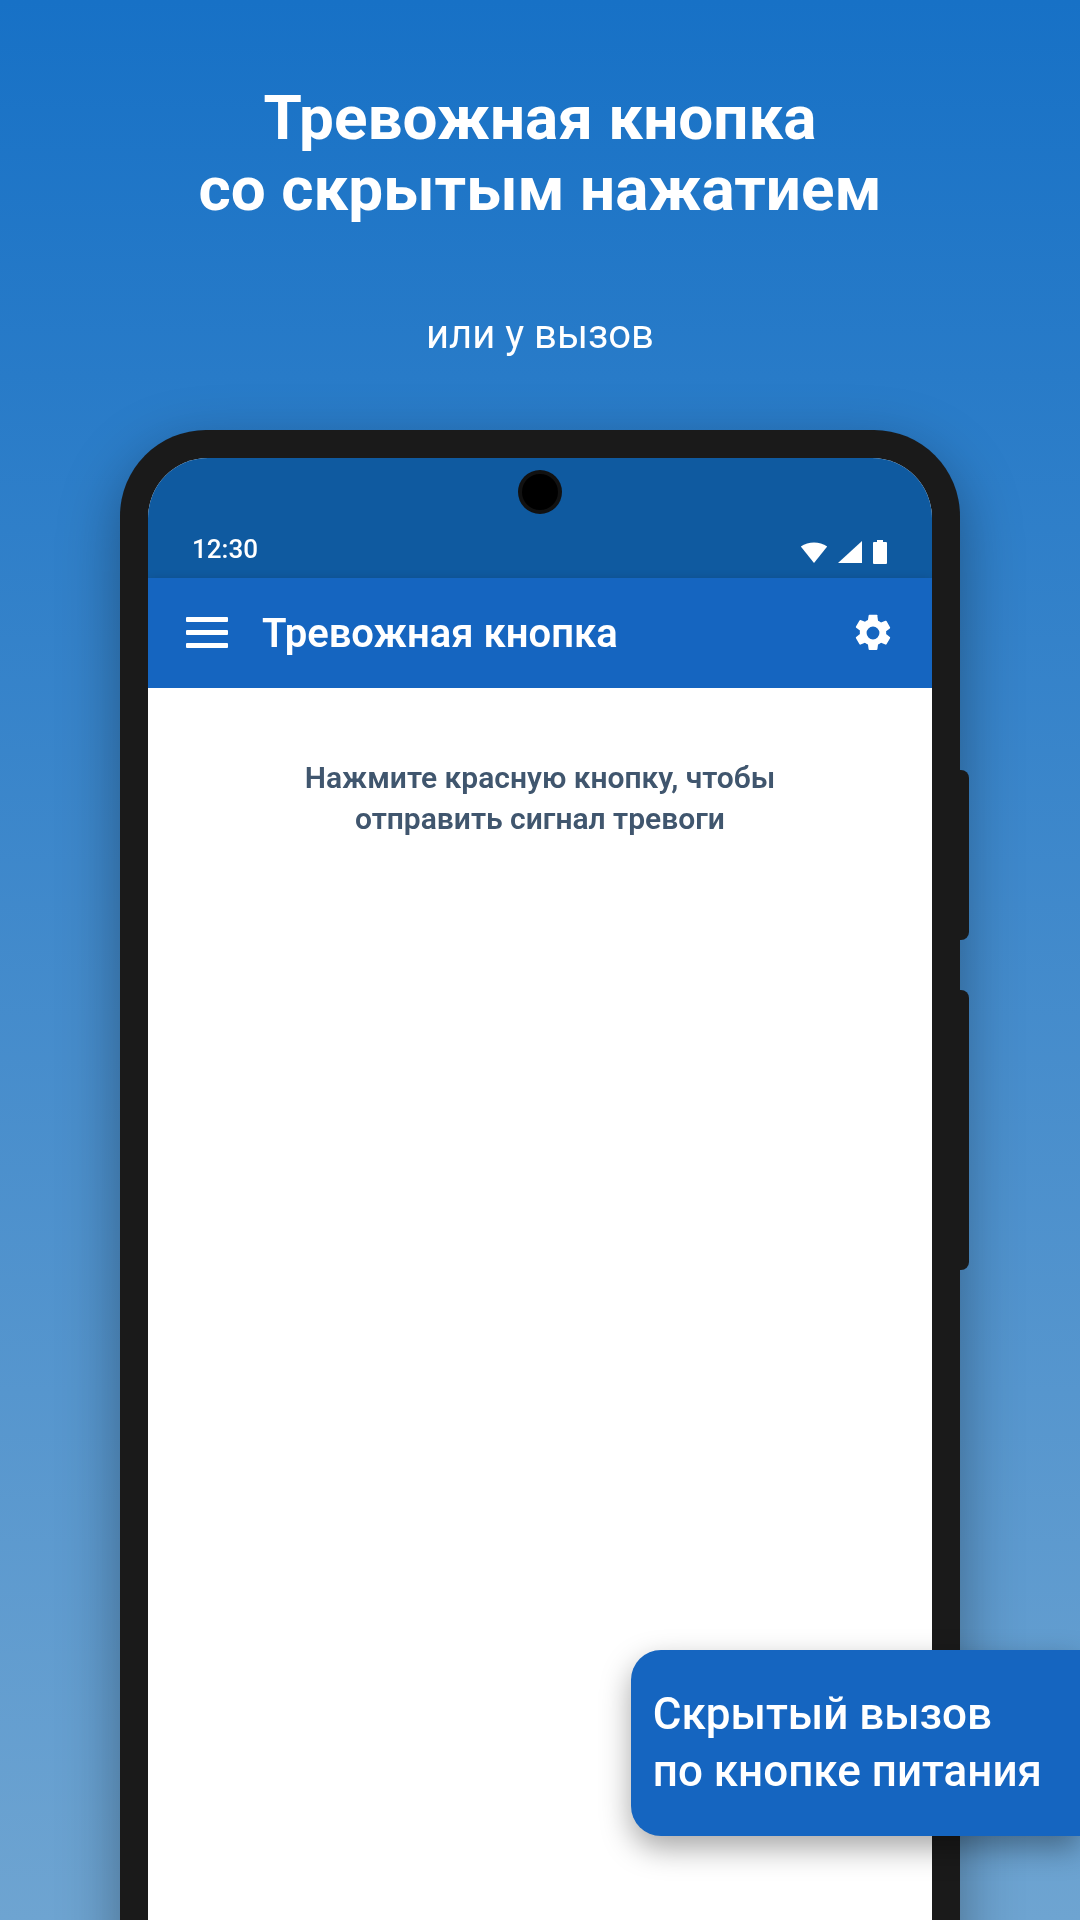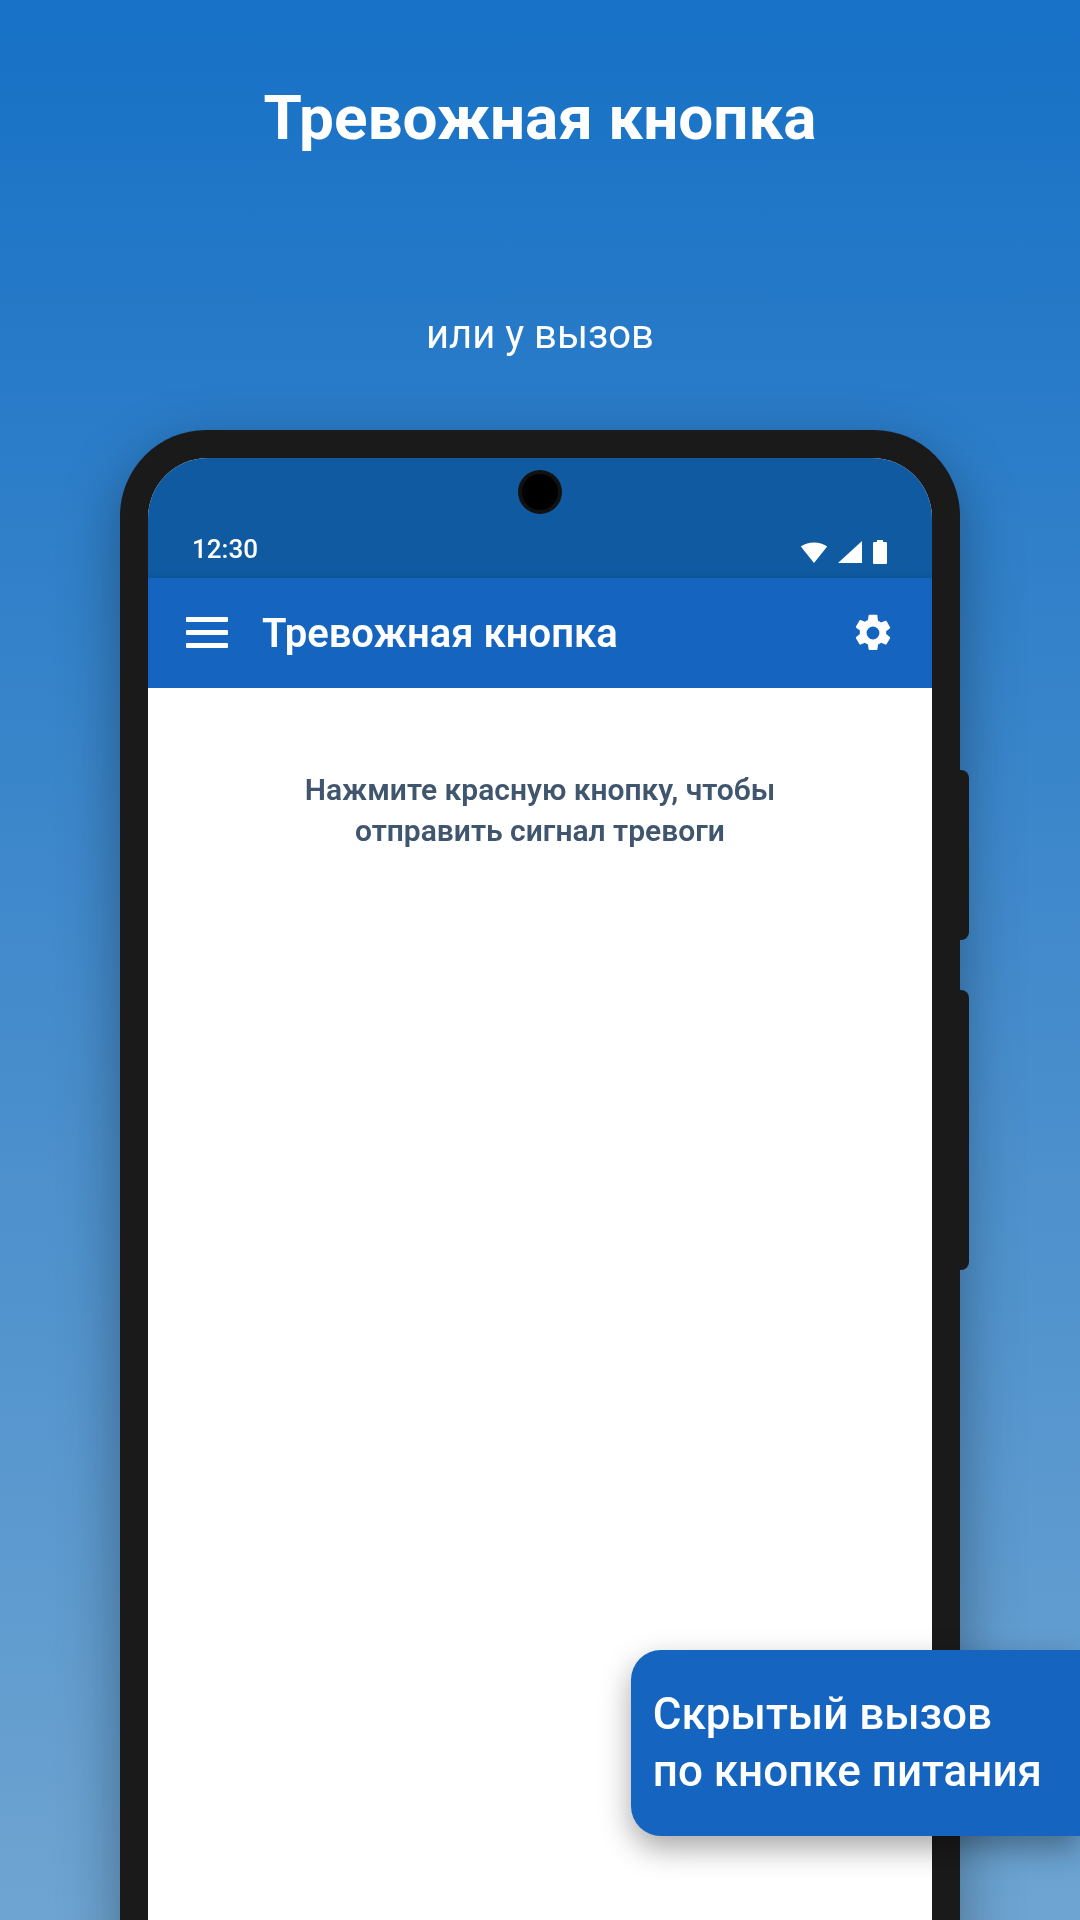--- a/index.html
+++ b/index.html
@@ -118,21 +118,20 @@
     background: #fff;
     text-align: center;
     padding-top: 70px;
   }
   .instruction {
     color: #40566e;
     font-size: 30px;
     font-weight: 600;
     line-height: 1.35;
     padding: 0 80px;
-    margin-top: 12px;
   }
   .sos-btn {
     margin: 90px auto 0 auto;
     width: 520px; height: 520px;
     background: #e30613;
     border-radius: 50%;
     display: flex;
     align-items: center;
     justify-content: center;
     color: #fff;
@@ -158,20 +157,21 @@
     max-width: 640px;
   }
 
   svg { display:block; }
 </style>
 </head>
 <body>
 
 <div class="headline">
   <span>Тревожная кнопка</span><br>
+  <span>со скрытым нажатием</span>
 </div>
 <div class="subline">
   <br>
   <span>или у вызов</span>
 </div>
 
 <div class="phone">
   <div class="phone-side-btn1"></div>
   <div class="phone-side-btn2"></div>
   <div class="camera"></div>

